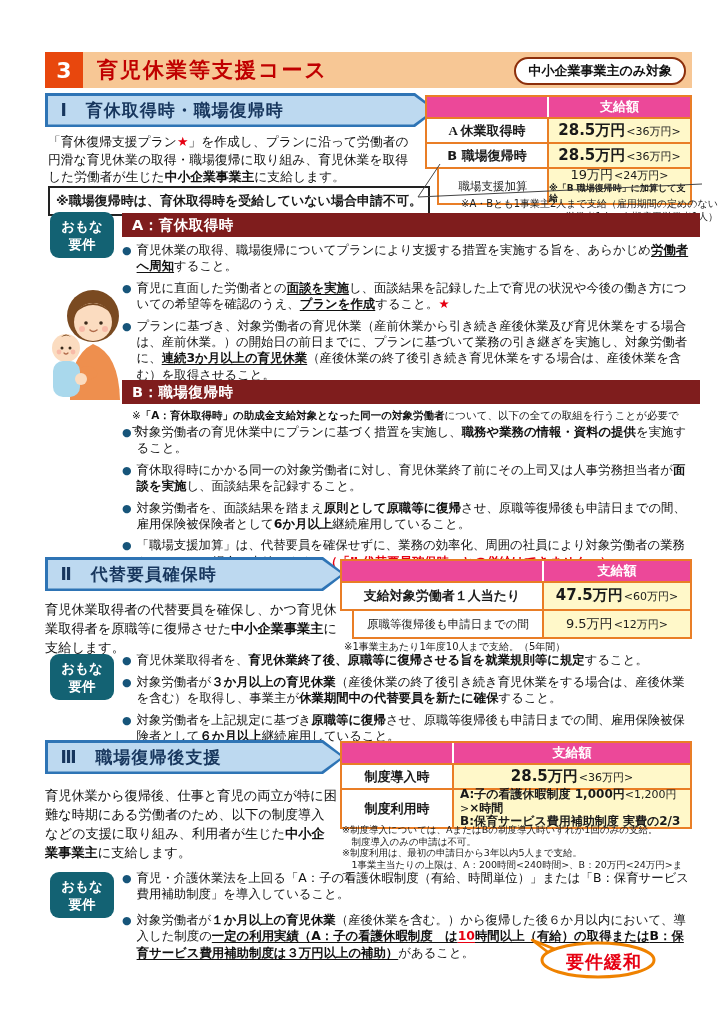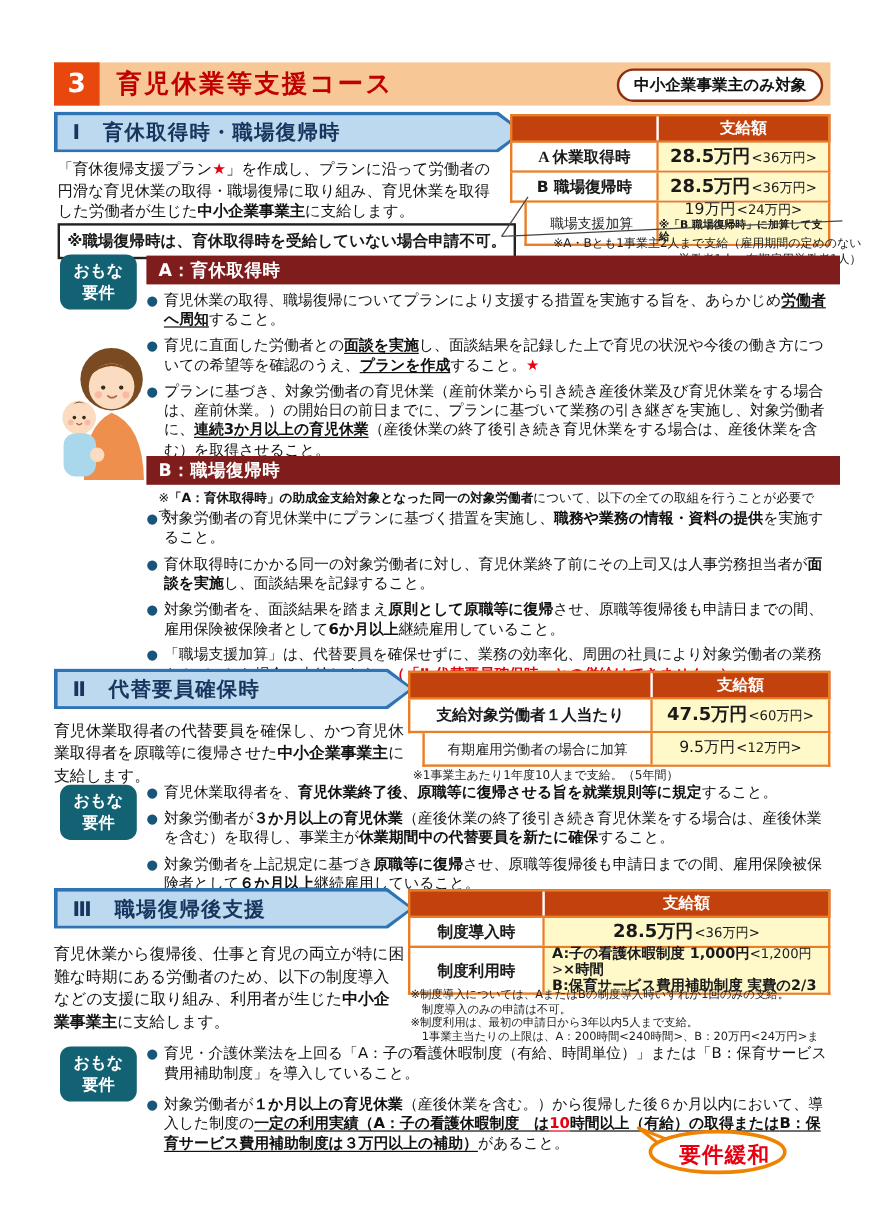--- a/index.html
+++ b/index.html
@@ -18,21 +18,21 @@
         border-radius:15px;display:flex;align-items:center;font-size:13px;font-weight:700;color:#111;white-space:nowrap;}
   
   .sec-arrow{position:absolute;height:34px;}
   .arr-out{position:absolute;inset:0;background:#2e74b5;
      clip-path:polygon(0 0,calc(100% - 22px) 0,100% 50%,calc(100% - 22px) 100%,0 100%);}
   .arr-in{position:absolute;left:2.5px;top:2.5px;right:3.5px;bottom:2.5px;background:#bdd9f0;
      clip-path:polygon(0 0,calc(100% - 20px) 0,100% 50%,calc(100% - 20px) 100%,0 100%);
      display:flex;align-items:center;padding-left:13px;font-size:17px;font-weight:800;color:#17365d;letter-spacing:1px;white-space:nowrap;}
   
   .ftable{position:absolute;font-size:13px;}
-  .t-head{display:flex;background:#c2410c;color:#fff;font-weight:700;align-items:stretch;border:2px solid #e97e26;}
+  .t-head{display:flex;background:#ec4899;color:#fff;font-weight:700;align-items:stretch;border:2px solid #e97e26;}
   .t-head .cl{border-right:2px solid #fff;display:flex;align-items:center;justify-content:center;}
   .t-head .cr{flex:1;display:flex;align-items:center;justify-content:center;}
   .t-row{display:flex;border:2px solid #e97e26;border-top:none;background:#fff;}
   .t-row .cl{display:flex;align-items:center;justify-content:center;border-right:2px solid #e97e26;text-align:center;}
   .t-row .cr{flex:1;background:#fff8c9;display:flex;flex-direction:column;align-items:center;justify-content:center;line-height:1.15;}
   .vline{display:flex;align-items:baseline;gap:1px;}
   .val{font-weight:700;font-size:15px;}
   .val-n{font-weight:400;font-size:13px;}
   .val-sub{font-weight:400;font-size:11px;}
   .cell-note{font-size:9px;font-weight:700;}
@@ -204,21 +204,21 @@
     <div class="t-row" style="height:26px;">
       <div class="cl lbl-b" style="width:200px;">支給対象労働者１人当たり</div>
       <div class="cr">
           <div class="vline">
             <span class="val">47.5万円</span>
             <span class="val-sub">&lt;60万円&gt;</span>
           </div>
         </div>
     </div>
     <div class="t-row indent" style="height:26px;">
-      <div class="cl lbl-s" style="width:188px;">有期雇用労働者の場合に加算</div>
+      <div class="cl lbl-s" style="width:188px;">原職等復帰後も申請日までの間</div>
       <div class="cr">
           <div class="vline">
             <span class="val-n">9.5万円</span>
             <span class="val-sub">&lt;12万円&gt;</span>
           </div>
         </div>
     </div>
   </div>
   <div class="tnote" style="left:344px;top:640px;width:340px;">※1事業主あたり1年度10人まで支給。（5年間）</div>
 

